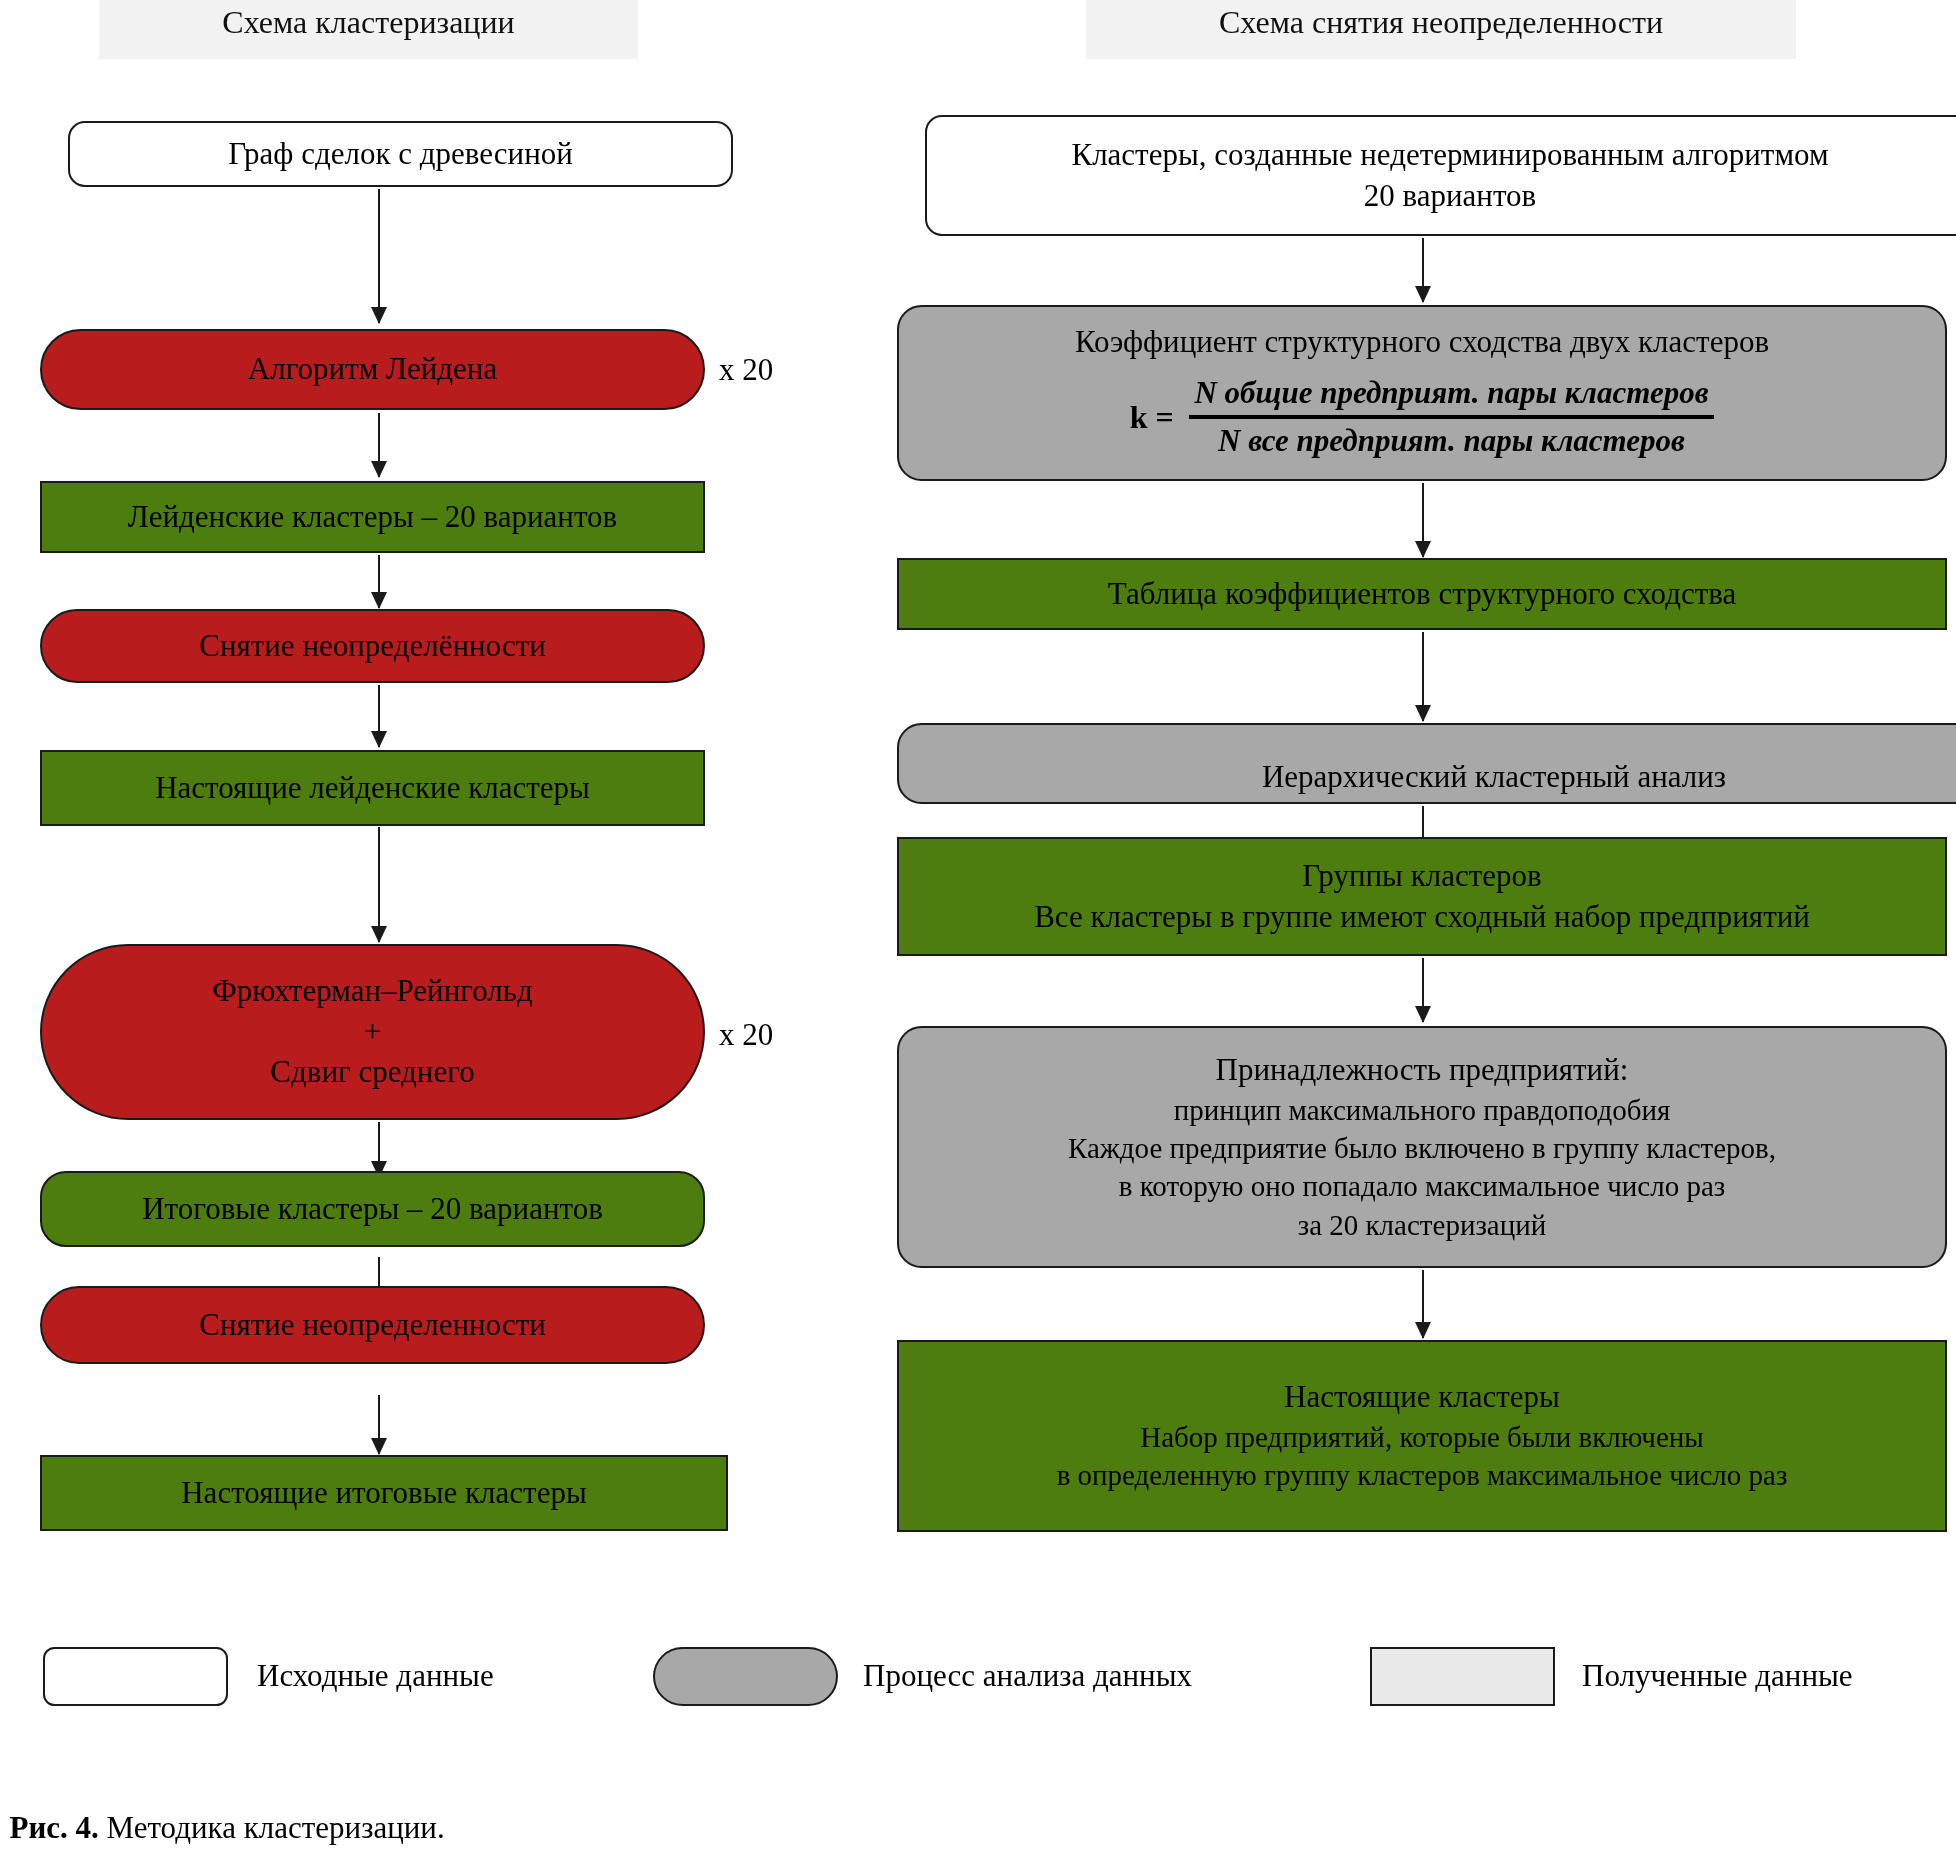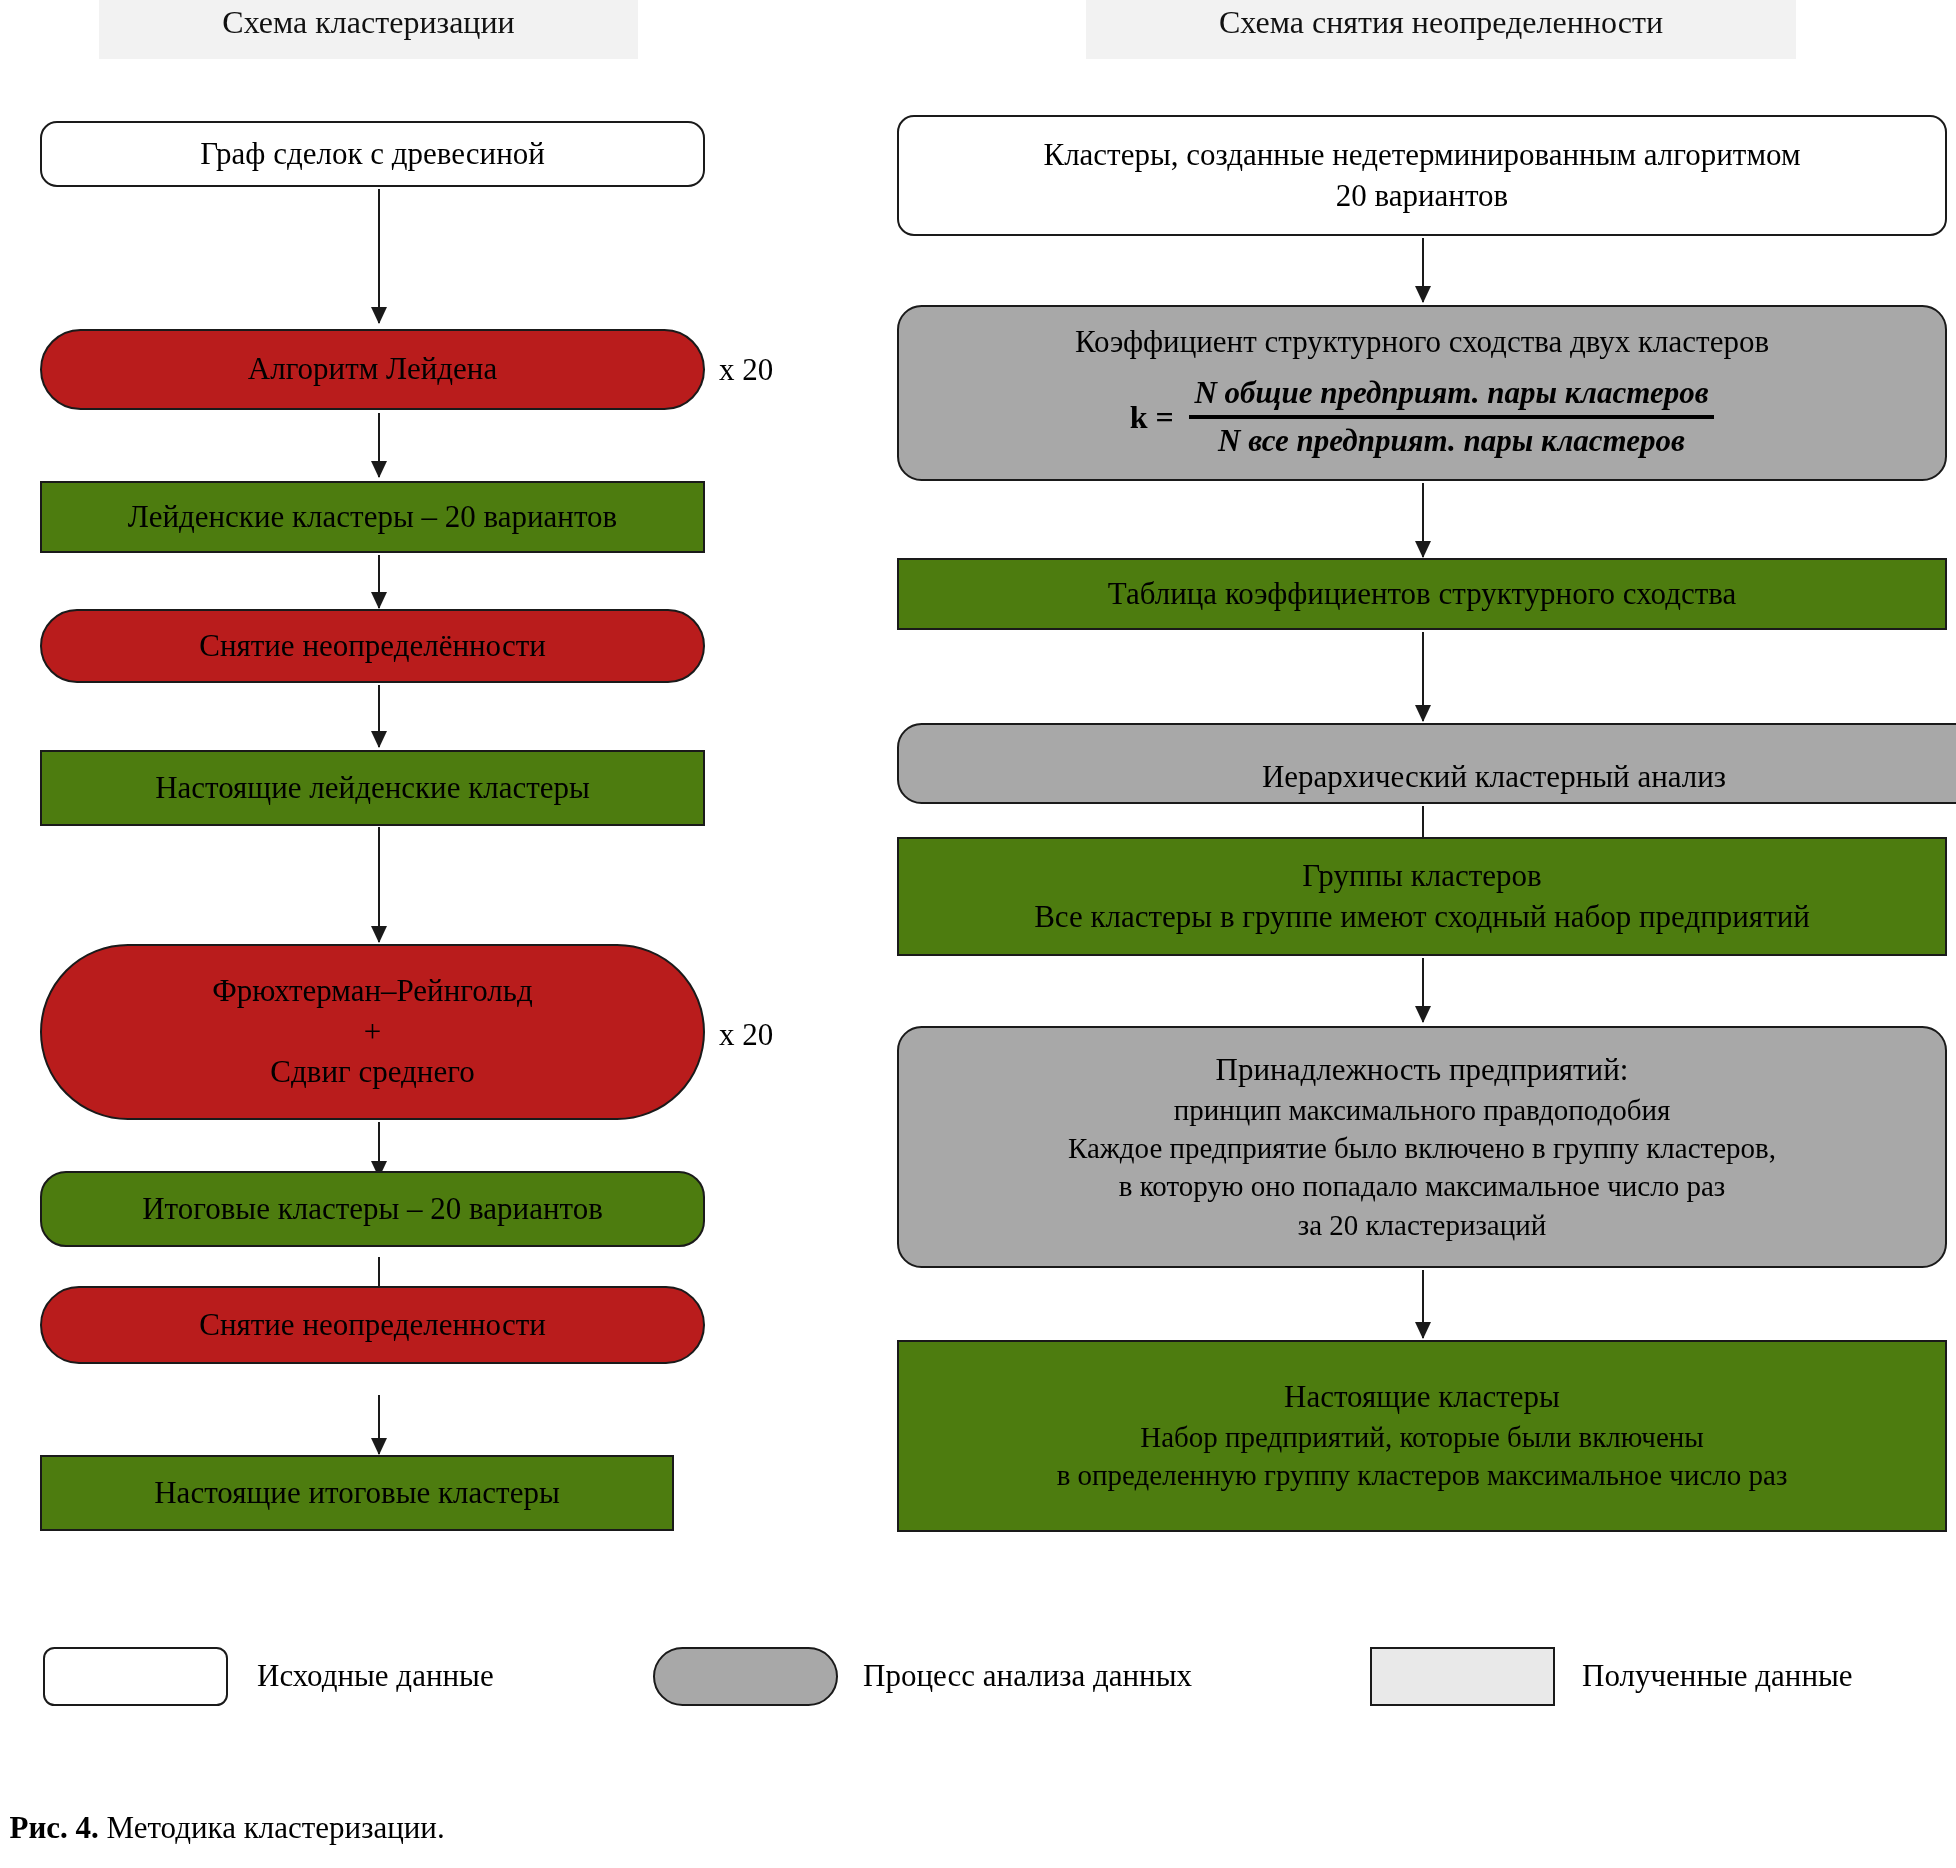--- a/index.html
+++ b/index.html
@@ -45,21 +45,21 @@
     align-items: center;
     justify-content: center;
     text-align: center;
     font-size: 31px;
     line-height: 1.32;
     padding: 3.8px 13.2px;
   }
   .node .ln { display: block; width: 100%; }
 
   
-  .src     { background: #ffffff; border-radius: 17px; }   
+  .src     { background: #ffffff; border-radius: 17px; margin-left: 28px; }   
   .proc    { background: #b91c1c; border-radius: 945px; }  
   .proc-r  { background: #a8a8a8; border-radius: 24.6px; }   
   .result  { background: #4d7c0f; border-radius: 0px; }    
 
   .sub { font-size: 29px; }
 
   
   .arrow {
     position: absolute;
     width: 1.9px;
@@ -183,21 +183,21 @@
   <div class="node result" style="left:40px; top:1171px; width:665px; height:76px;border-radius:26px;">
     <span class="ln">Итоговые кластеры – 20 вариантов</span>
   </div>
   <div class="arrow" style="left:378px; top:1257px; height:57px;"></div>
 
   <div class="node proc" style="left:40px; top:1250px; width:665px; height:78px;margin-top:36px;">
     <span class="ln">Снятие неопределенности</span>
   </div>
   <div class="arrow" style="left:378px; top:1395px; height:59px;"></div>
 
-  <div class="node result" style="left:40px; top:1455px; width:634px; height:76px;">
+  <div class="node result" style="left:40px; top:1455px; width:688px; height:76px;">
     <span class="ln">Настоящие итоговые кластеры</span>
   </div>
 
   <div class="node src" style="left:897px; top:115px; width:1050px; height:121px;">
     <span class="ln">Кластеры, созданные недетерминированным алгоритмом</span>
     <span class="ln">20 вариантов</span>
   </div>
   <div class="arrow" style="left:1422px; top:238px; height:64px;"></div>
 
   <div class="node proc-r" style="left:897px; top:305px; width:1050px; height:176px;">

